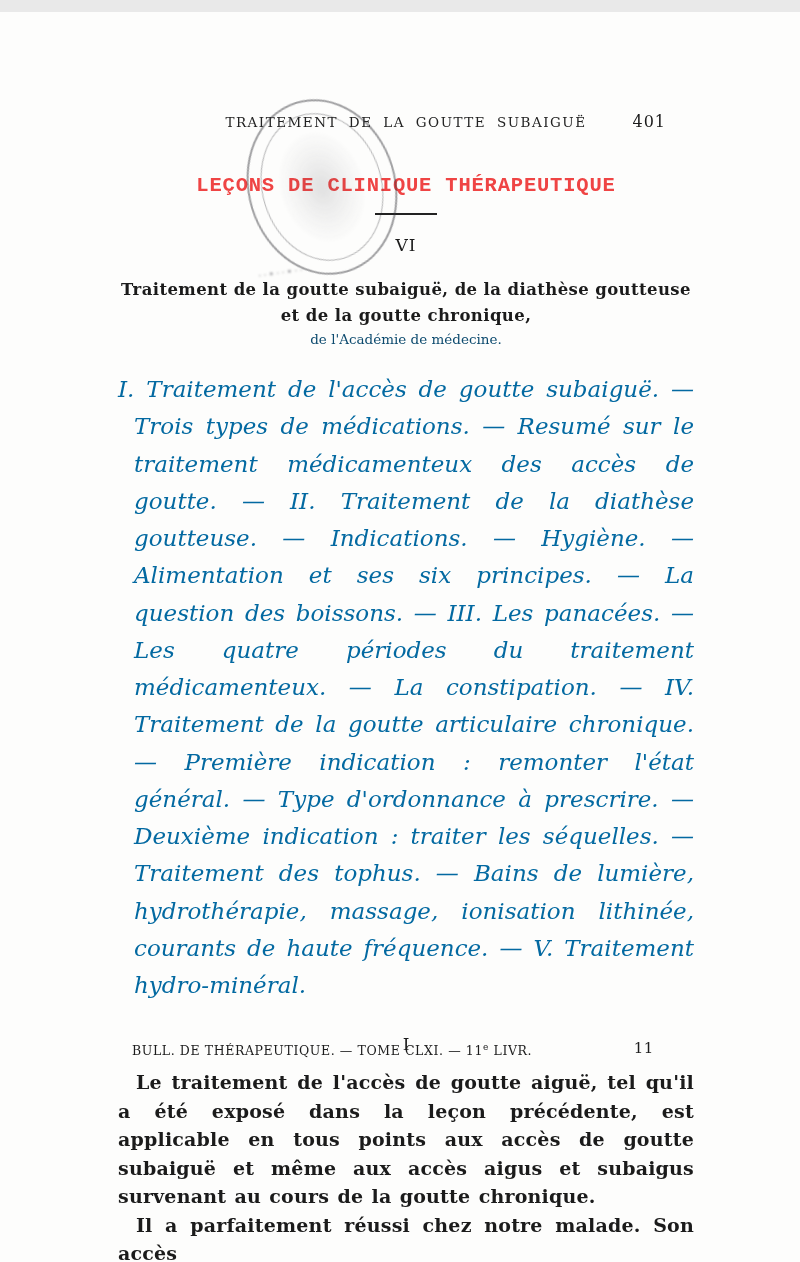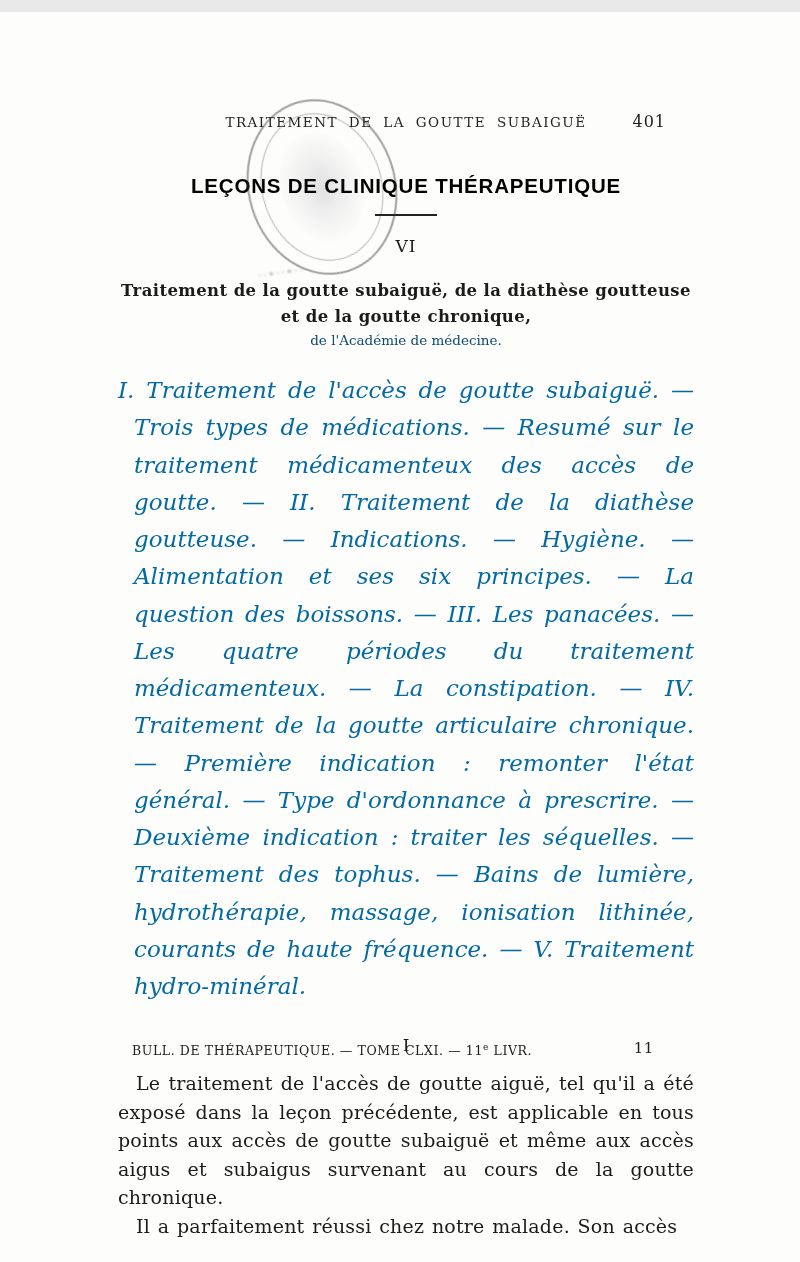--- a/index.html
+++ b/index.html
@@ -38,25 +38,25 @@
     right: 28px;
     top: -2px;
     font-size: 16px;
     letter-spacing: 1px;
   }
 
   
   .main-title {
     margin-top: 38px;
     text-align: center;
-    font-family: Liberation Sans, sans-serif;
+    font-family: Liberation Mono, monospace;
     font-weight: bold;
     font-size: 20.5px;
     letter-spacing: 0.8px;
-    color: #000000;
+    color: #ef4444;
   }
   .title-rule {
     width: 62px;
     height: 0;
     border-top: 2px solid #222;
     margin: 16px auto 0 auto;
   }
   .section-number {
     margin-top: 20px;
     text-align: center;
@@ -117,20 +117,21 @@
 
   .body-text { margin-top: 14px; }
   .body-text p {
     margin: 0;
     font-size: 19px;
     line-height: 1.5;
     text-align: justify;
     text-indent: 18px;
     letter-spacing: 0.2px;
     word-spacing: 1.5px;
+    font-weight: bold;
   }
 
   
   .footer {
     position: absolute;
     left: 118px;
     top: 1030px;
     width: 576px;
     font-size: 12.5px;
     letter-spacing: 0.6px;

